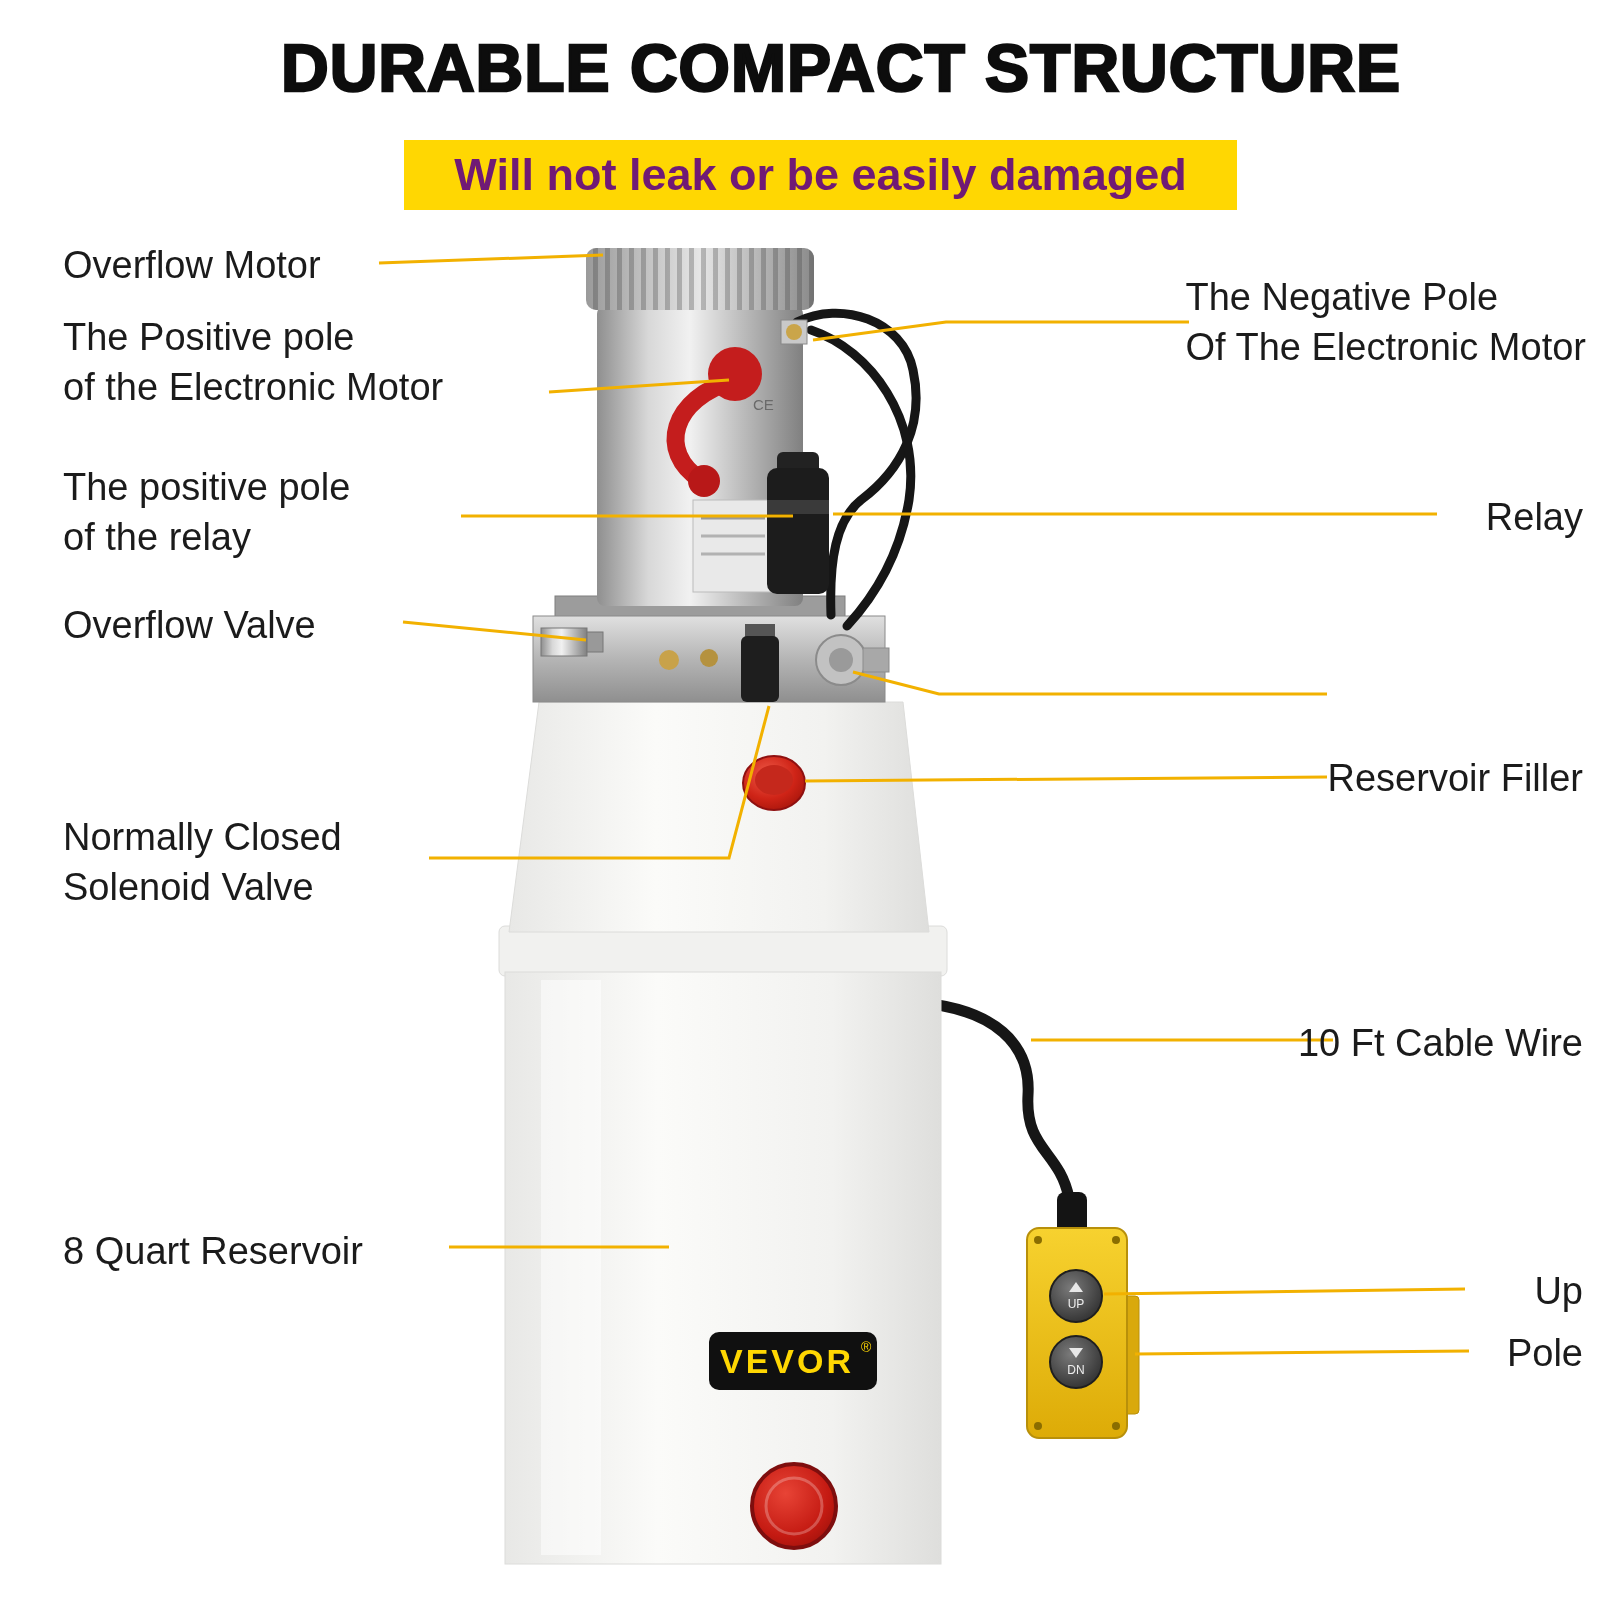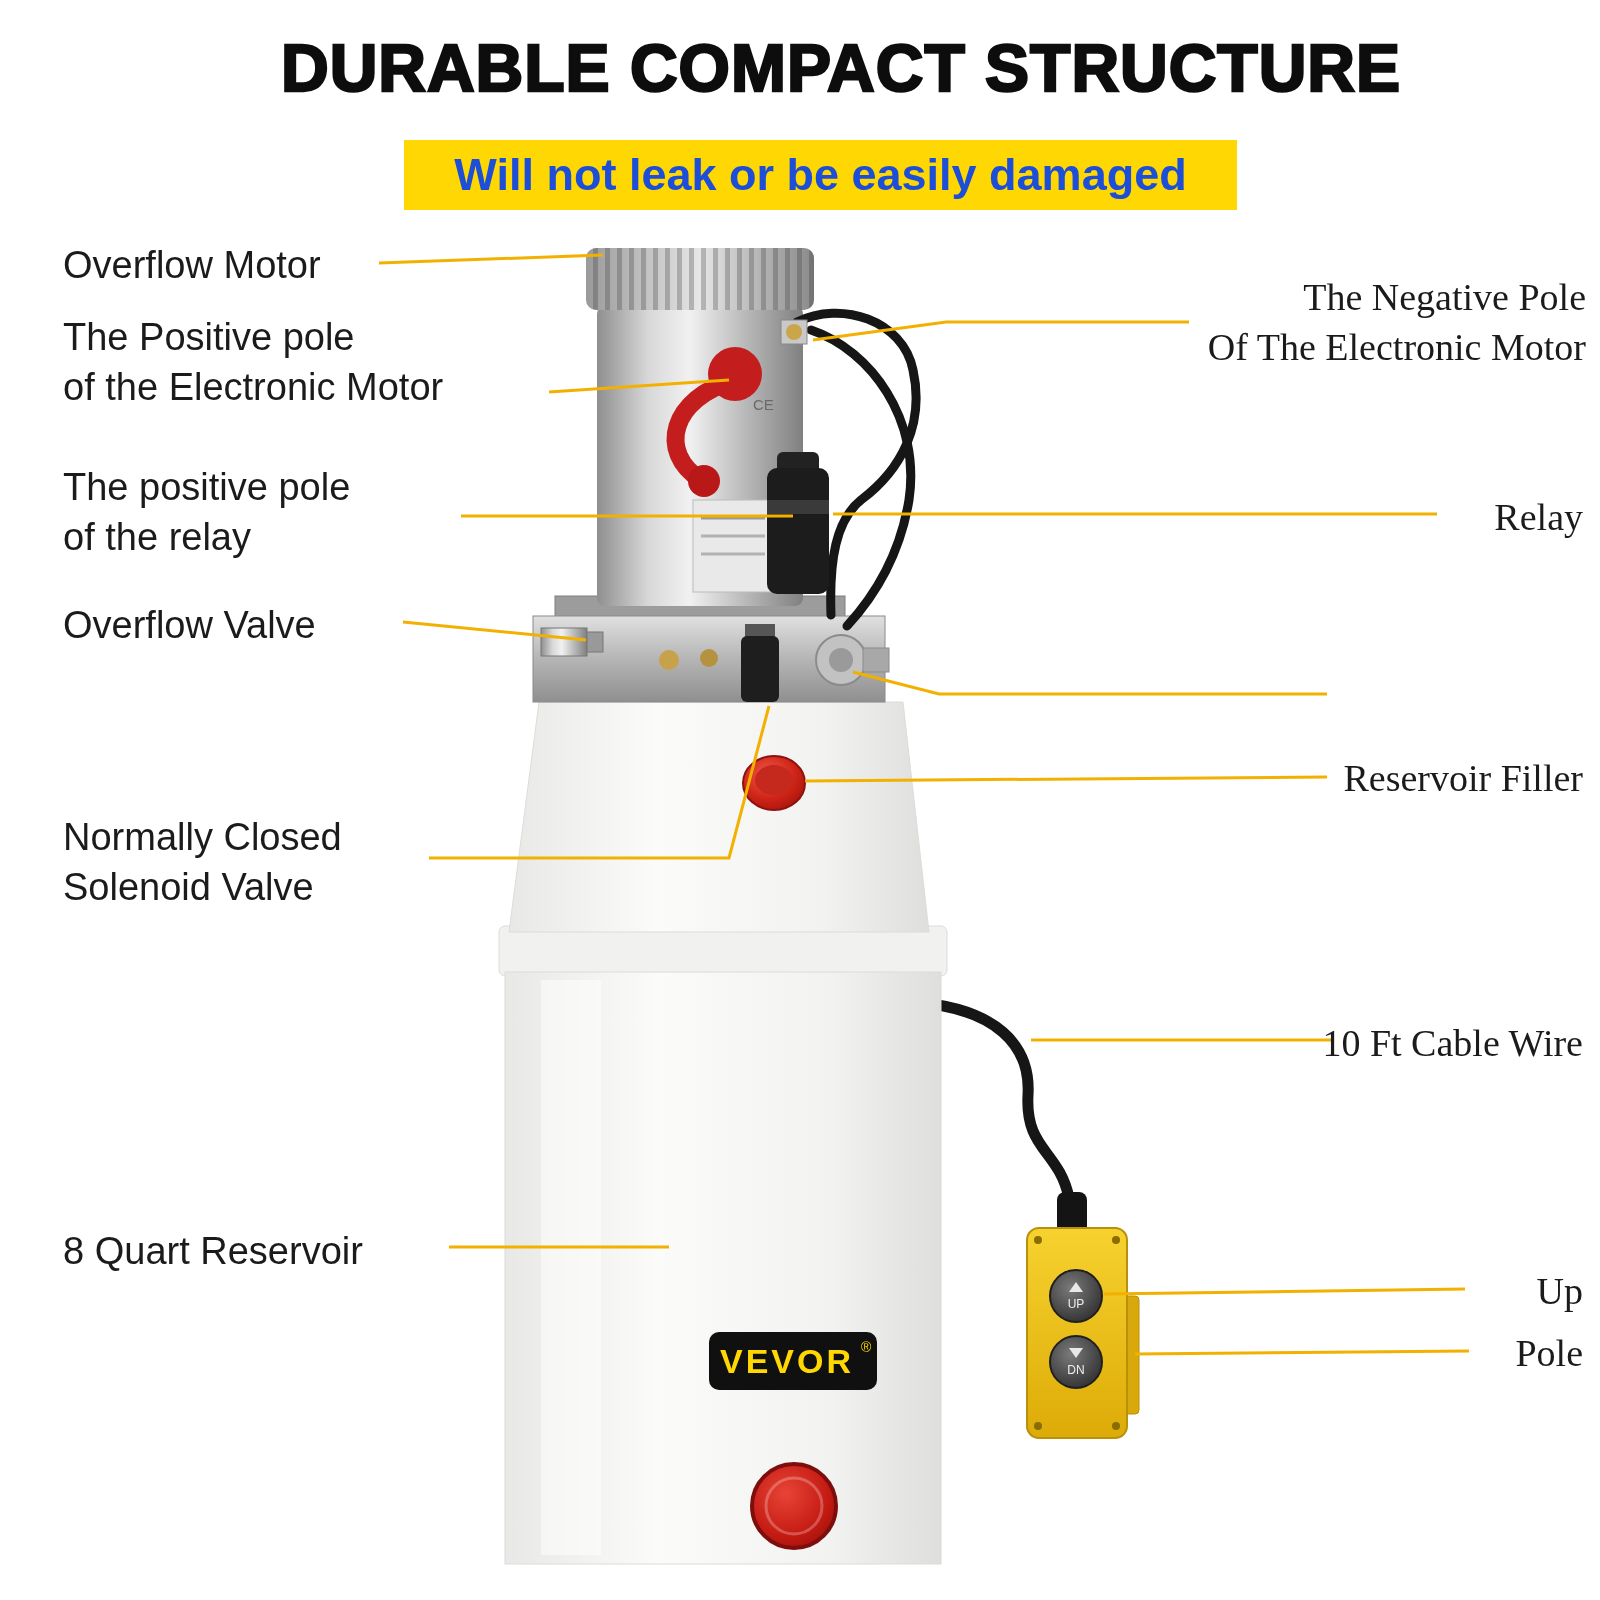--- a/index.html
+++ b/index.html
@@ -3,23 +3,23 @@
 <meta charset="utf-8">
 <style>
   html,body{margin:0;padding:0;background:#ffffff;}
   .canvas{position:relative;width:1600px;height:1600px;background:#ffffff;
           font-family:"Liberation Sans",sans-serif;overflow:hidden;margin-left:41px;}
   .title{position:absolute;top:30px;left:0;width:100%;text-align:center;margin:0;
          font-size:66px;font-weight:900;letter-spacing:1px;color:#0d0d0d;
          -webkit-text-stroke:2.5px #0d0d0d;}
   .banner{position:absolute;top:140px;left:363px;width:833px;height:70px;
           background:#FFD702;display:flex;align-items:center;justify-content:center;
-          font-size:45px;font-weight:700;color:#1d4ed8;}
+          font-size:45px;font-weight:700;color:#701a75;}
   .label{position:absolute;font-size:38px;color:#1b1b1b;white-space:pre-line;line-height:1.32;}
-  .label.right{text-align:right;font-family:Liberation Serif, serif;}
+  .label.right{}
   .art{position:absolute;top:0;left:0;}
 </style>
 </head>
 <body>
 
 <div class="canvas">
 
   <h1 class="title">DURABLE COMPACT STRUCTURE</h1>
   <div class="banner">Will not leak or be easily damaged</div>
 

